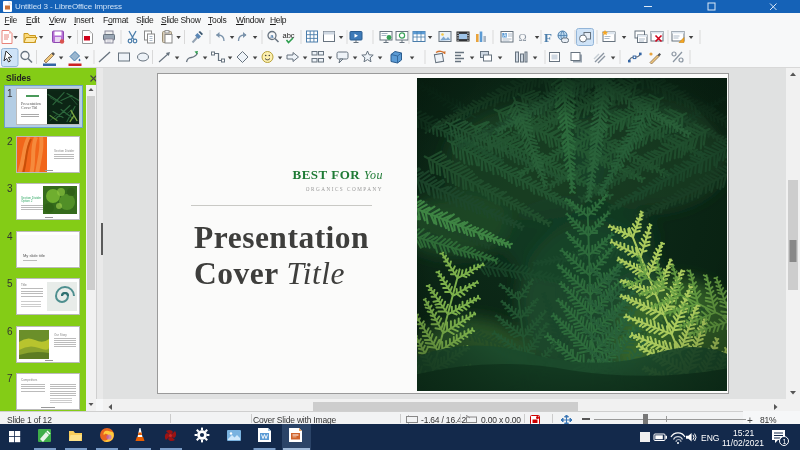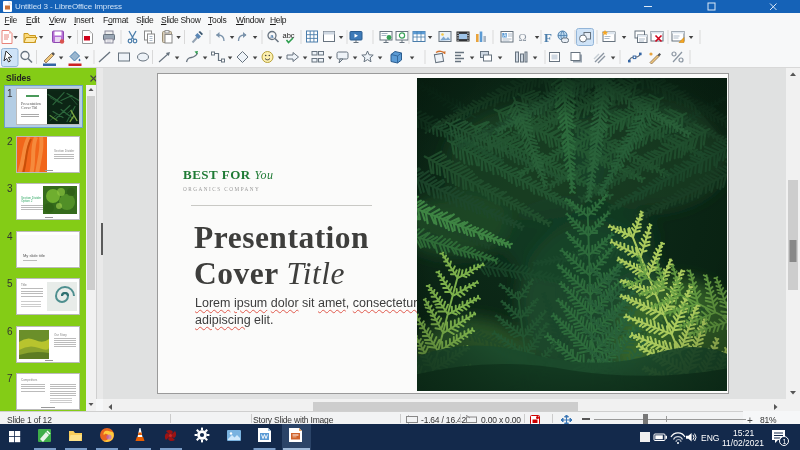--- a/index.html
+++ b/index.html
@@ -12,21 +12,21 @@
 #panel{position:absolute;left:0;top:68px;width:96px;height:343px;background:#84cc16}
 #panelsb{position:absolute;left:86px;top:85px;width:10px;height:326px;background:#f1f1f1}
 #splitter{position:absolute;left:96px;top:68px;width:7px;height:331px;background:#e9e9e9;border-left:1px solid #cfcfcf}
 #canvas{position:absolute;left:103px;top:68px;width:683px;height:331px;background:#e0e1e1;overflow:hidden}
 #vsb{position:absolute;left:786px;top:68px;width:14px;height:331px;background:#f1f1f1}
 #hsbrow{position:absolute;left:103px;top:399px;width:683px;height:12px;background:#f1f1f1}
 #corner{position:absolute;left:786px;top:399px;width:14px;height:12px;background:#f1f1f1}
 #slide{position:absolute;left:54px;top:5px;width:572px;height:321px;background:#fbfbfa;border:1px solid #9a9a9a}
 #statusbar{position:absolute;left:0;top:411px;width:743px;height:13px;background:#f2f3f4;border-top:1px solid #cfcfcf;font-size:8.5px;letter-spacing:-0.2px;color:#333}
 #taskbar{position:absolute;left:0;top:424px;width:800px;height:26px;background:#13294b}
-.logo{position:absolute;left:25px;top:93px;width:200px;text-align:left;font-family:"Liberation Serif",serif}
+.logo{position:absolute;left:25px;top:93px;width:200px;text-align:right;font-family:"Liberation Serif",serif}
 .logo .l1{font-size:13px;font-weight:bold;color:#1e7a34;letter-spacing:0.5px}
 .logo .l1 .you{font-style:italic;font-weight:normal;font-size:12px}
 .logo .l2{font-size:5.2px;color:#999;letter-spacing:1.5px;margin-top:3px}
 .hr{position:absolute;left:33px;top:131px;width:181px;height:1px;background:#c9c9c5}
 .bigtitle{position:absolute;left:36px;top:146px;font-family:"Liberation Serif",serif;font-size:31.5px;line-height:36px;color:#3e3e3c;font-weight:bold;letter-spacing:0.5px}
 .bigtitle .it{font-style:italic;font-weight:normal}
 .lorem{position:absolute;left:37px;top:221px;width:400px;font-size:12.5px;line-height:17px;color:#3c3c3c}
 .squig{text-decoration:underline;text-decoration-style:wavy;text-decoration-color:#e05a4e;text-decoration-thickness:1px;text-underline-offset:2px}
 </style></head><body>
 <div id="app">
@@ -498,21 +498,20 @@
     <div style="position:absolute;left:4px;top:155px;width:3px;height:32px;background:#5a5a5a"></div>
   </div>
   <div id="canvas">
     <div id="slide">
       <div class="logo">
           <div class="l1">BEST FOR <span class="you">You</span></div>
           <div class="l2">ORGANICS COMPANY</div>
         </div>
       <div class="hr"></div>
       <div class="bigtitle">Presentation<br>Cover <span class="it">Title</span></div>
-      <div class="lorem"><span class="squig">Lorem</span> <span class="squig">ipsum</span> <span class="squig">dolor</span> sit <span class="squig">amet</span>, <span class="squig">consectetur</span><br><span class="squig">adipiscing</span> elit.</div>
       <svg width="310" height="313" viewBox="0 0 320 319" preserveAspectRatio="none" style="position:absolute;right:1.5px;top:3.5px">
           <defs>
             <radialGradient id="fbg" cx="42%" cy="40%" r="90%">
               <stop offset="0%" stop-color="#0f2e1b"></stop>
               <stop offset="55%" stop-color="#0a2414"></stop>
               <stop offset="100%" stop-color="#071f0e"></stop>
             </radialGradient>
             <radialGradient id="fvig" cx="50%" cy="45%" r="78%">
               <stop offset="62%" stop-color="#000" stop-opacity="0"></stop>
               <stop offset="100%" stop-color="#02150a" stop-opacity="0.5"></stop>
@@ -600,21 +599,21 @@
         <path d="M9 3l-3.5 3 3.5 3z" fill="#555"></path>
         <rect x="210" y="1" width="265" height="10" fill="#cdcdcd"></rect>
         <path d="M671 3l3.5 3-3.5 3z" fill="#555"></path>
       </svg>
   </div>
   <div id="corner"></div>
   <div id="statusbar">
     <span style="position:absolute;left:7px;top:3px">Slide 1 of 12</span>
     <div style="position:absolute;left:170px;top:2px;width:1px;height:9px;background:#ccc"></div>
     <div style="position:absolute;left:251px;top:2px;width:1px;height:9px;background:#ccc"></div>
-    <span style="position:absolute;left:253px;top:3px">Story Slide with Image</span>
+    <span style="position:absolute;left:253px;top:3px">Cover Slide with Image</span>
     <div style="position:absolute;left:400px;top:2px;width:1px;height:9px;background:#ccc"></div>
     <span style="position:absolute;left:421px;top:3px">-1.64 / 16.42</span>
     <div style="position:absolute;left:460px;top:2px;width:1px;height:9px;background:#ccc"></div>
     <span style="position:absolute;left:481px;top:3px">0.00 x 0.00</span>
     <div style="position:absolute;left:524px;top:2px;width:1px;height:9px;background:#ccc"></div>
     <div style="position:absolute;left:552px;top:2px;width:1px;height:9px;background:#ccc"></div>
     <svg style="position:absolute;left:406px;top:3px" width="13" height="9">
         <rect x="0.5" y="1.5" width="11" height="6" fill="none" stroke="#888"></rect>
         <path d="M2.5 1.5v-1M2.5 8.5v1" stroke="#888"></path>
       </svg>

